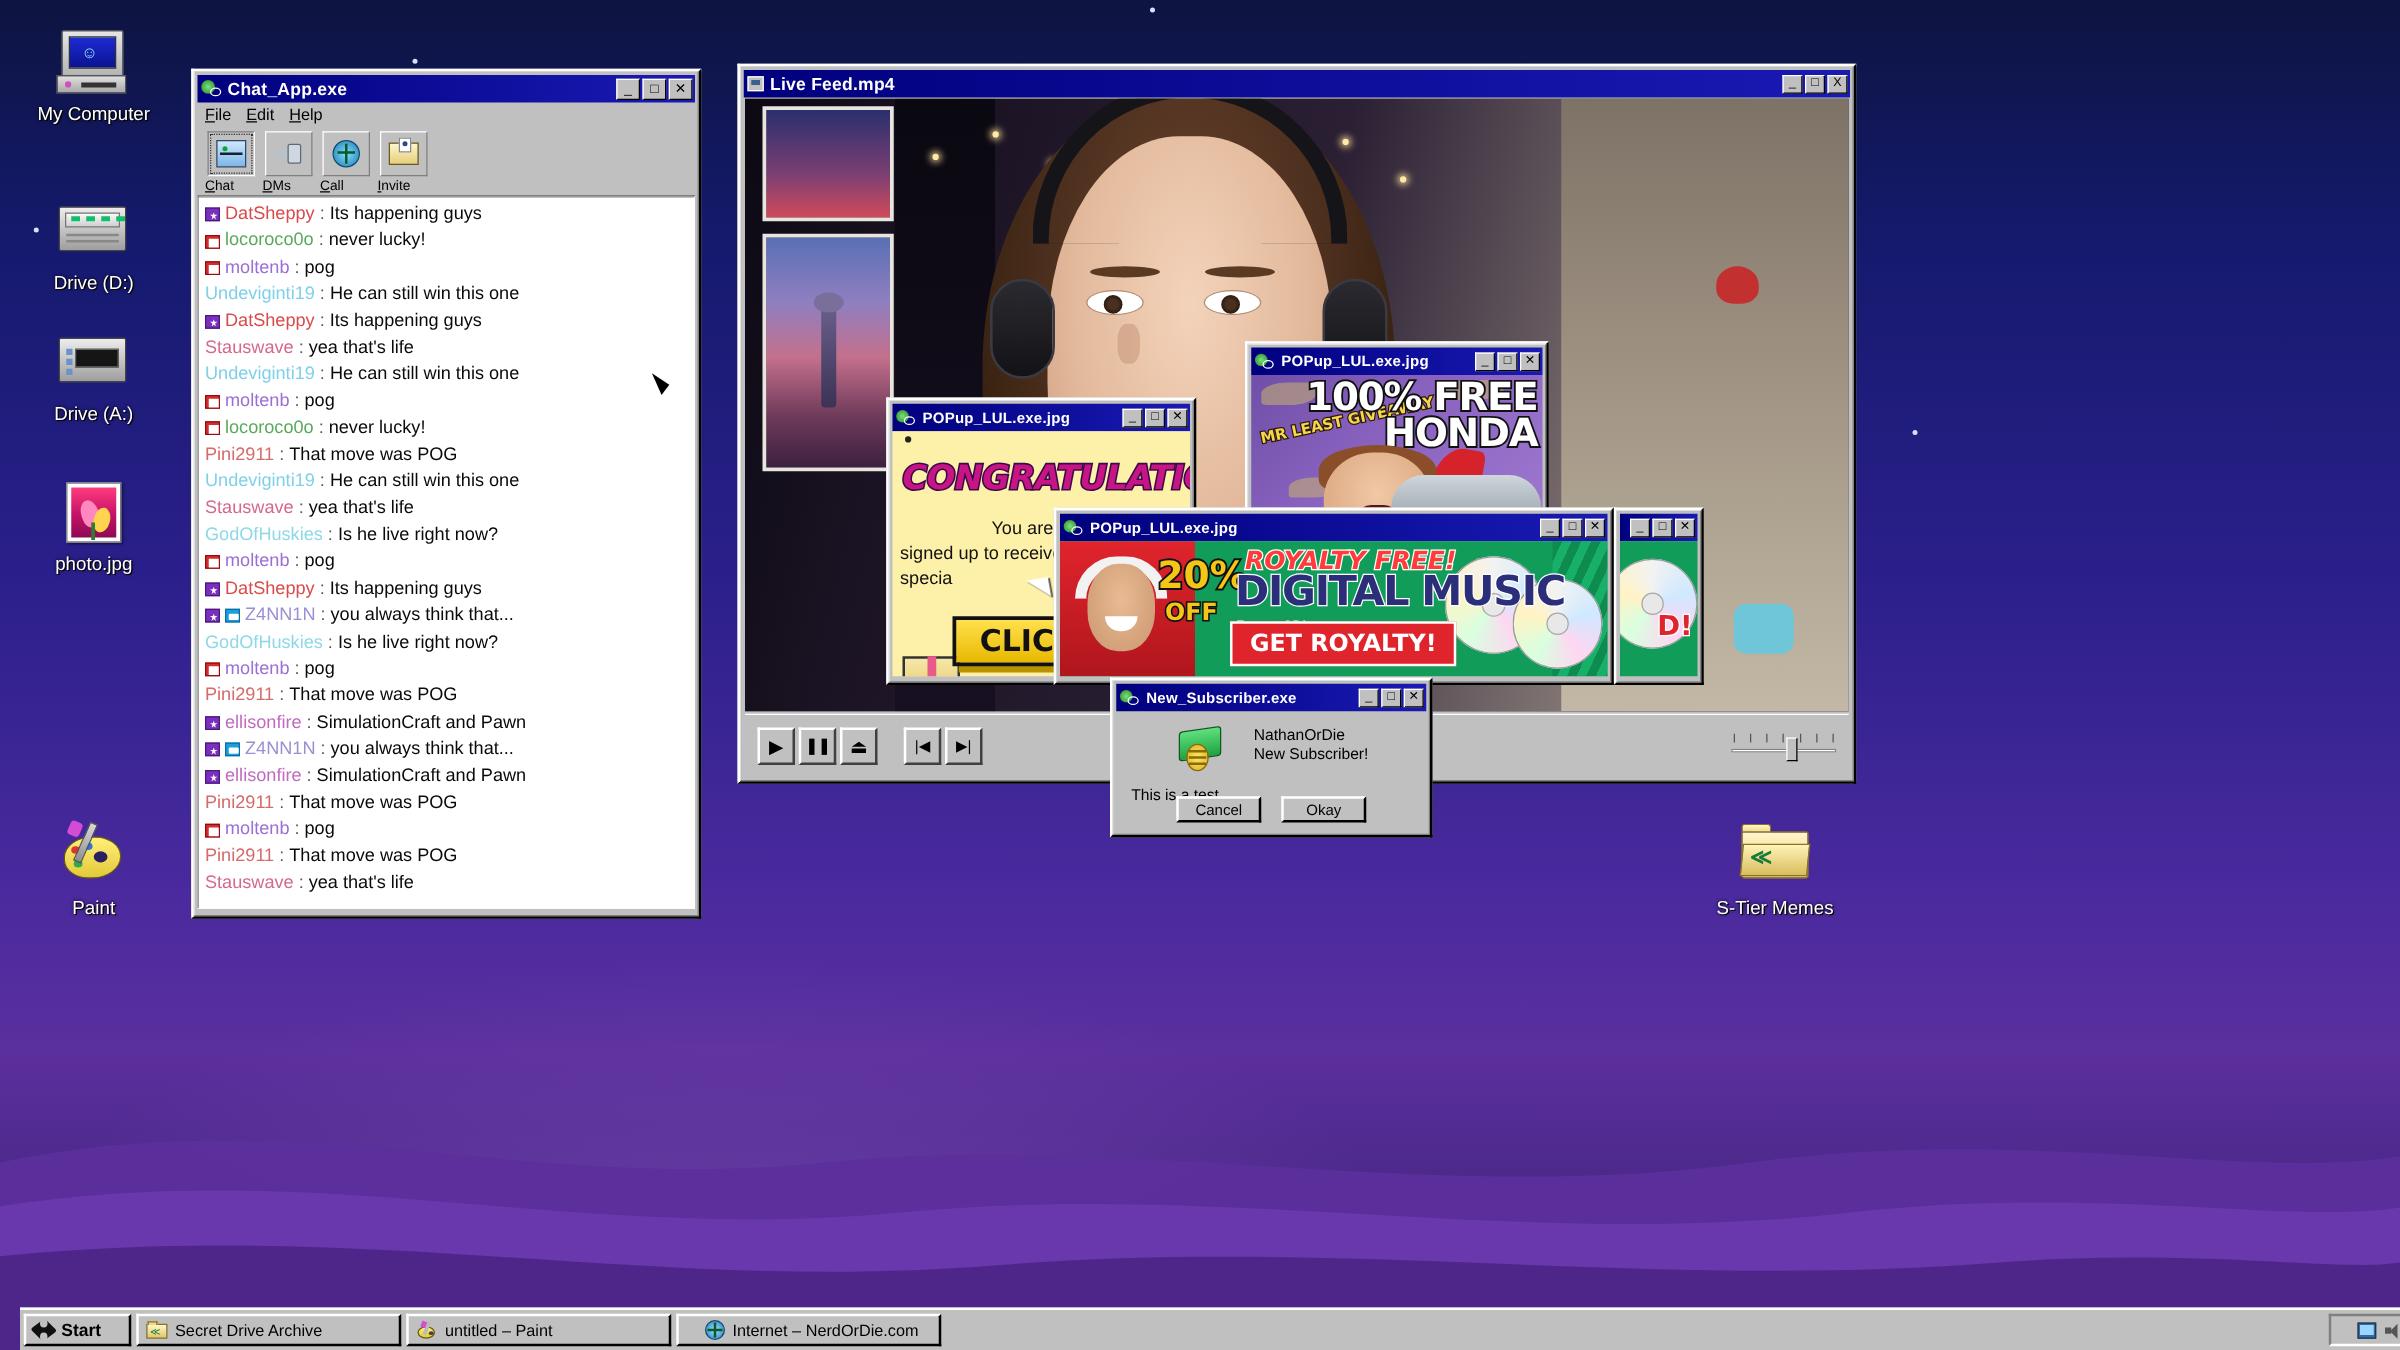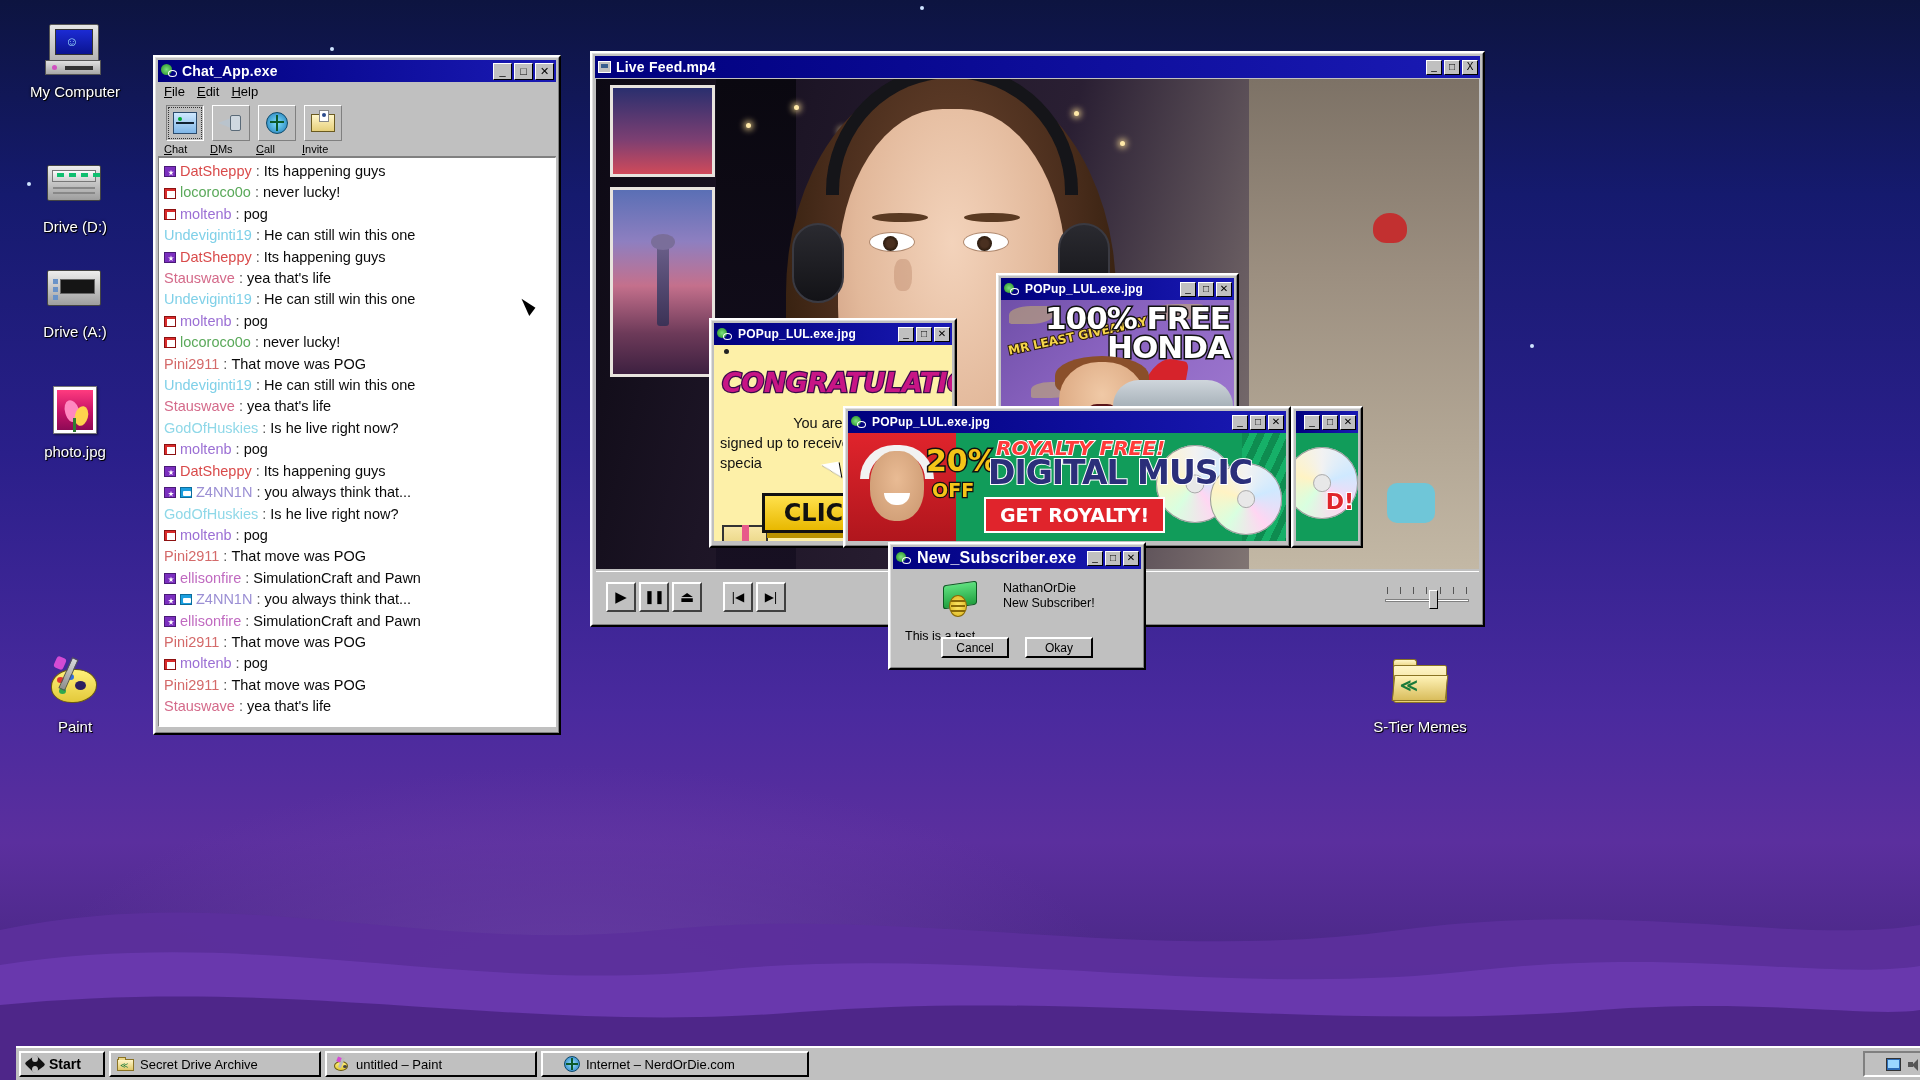--- a/index.html
+++ b/index.html
@@ -722,21 +722,21 @@
   </div>
 </div>
 
 <div class="win popup" id="dlg">
   <div class="inner-b" style="position:relative;">
     <div class="tbar">
       <span style="width:16px;height:13px;display:inline-block;position:relative;">
         <span style="position:absolute;left:0;top:0;width:10px;height:10px;background:radial-gradient(#7ee07e,#1f8a1f);border-radius:50%;"></span>
         <span style="position:absolute;left:6px;top:5px;width:9px;height:7px;border:1.5px solid #fff;border-radius:50%;"></span>
         </span>
-      <span class="tname" style="font-size:16px;">New_Subscriber.exe</span>
+      <span class="tname" style="font-size:12px;">New_Subscriber.exe</span>
       <span class="spacer"></span>
       <span class="tbtns">
         <span class="tbtn sm">_</span>
         <span class="tbtn sm">□</span>
         <span class="tbtn sm">✕</span>
       </span>
     </div>
     <div class="dlg-row">
       <div class="dlg-ico">
         <span style="position:absolute;left:4px;top:2px;width:34px;height:24px;background:linear-gradient(#5ee07e,#21a03f);border:1px solid #0c5a22;border-radius:3px;transform:skewY(-8deg);"></span>
@@ -782,21 +782,21 @@
   <div class="tsk">
     <span style="width:17px;height:15px;display:inline-block;position:relative;flex:none;">
       <span style="position:absolute;left:1px;top:4px;width:14px;height:10px;background:linear-gradient(#fff07a,#e3c93a);border:1px solid #6a5a10;border-radius:50%;"></span>
       <span style="position:absolute;left:10px;top:8px;width:4px;height:3px;background:#444;border-radius:50%;"></span>
       <span style="position:absolute;left:7px;top:0;width:3px;height:11px;background:#bbb;transform:rotate(22deg);"></span>
       <span style="position:absolute;left:4px;top:0;width:4px;height:5px;background:#d44bd4;transform:rotate(22deg);"></span>
       </span>
     <span>untitled – Paint</span>
   </div>
 
-  <div class="tsk" style="width:268px;padding-left:21px;">
+  <div class="tsk" style="width:212px;padding-left:21px;">
     <span style="width:16px;height:16px;display:inline-block;position:relative;flex:none;">
       <span style="position:absolute;inset:0;border-radius:50%;background:radial-gradient(#9fe8ff,#1f76c0);border:1px solid #0d4a6b;"></span>
       <span style="position:absolute;left:2px;top:7px;right:2px;height:1.5px;background:#0c5a2a;"></span>
       <span style="position:absolute;left:7px;top:2px;width:1.5px;bottom:2px;background:#0c5a2a;"></span>
       </span>
     <span>Internet – NerdOrDie.com</span>
   </div>
 
   <div class="tray">
     <span style="width:15px;height:13px;display:inline-block;position:relative;">

